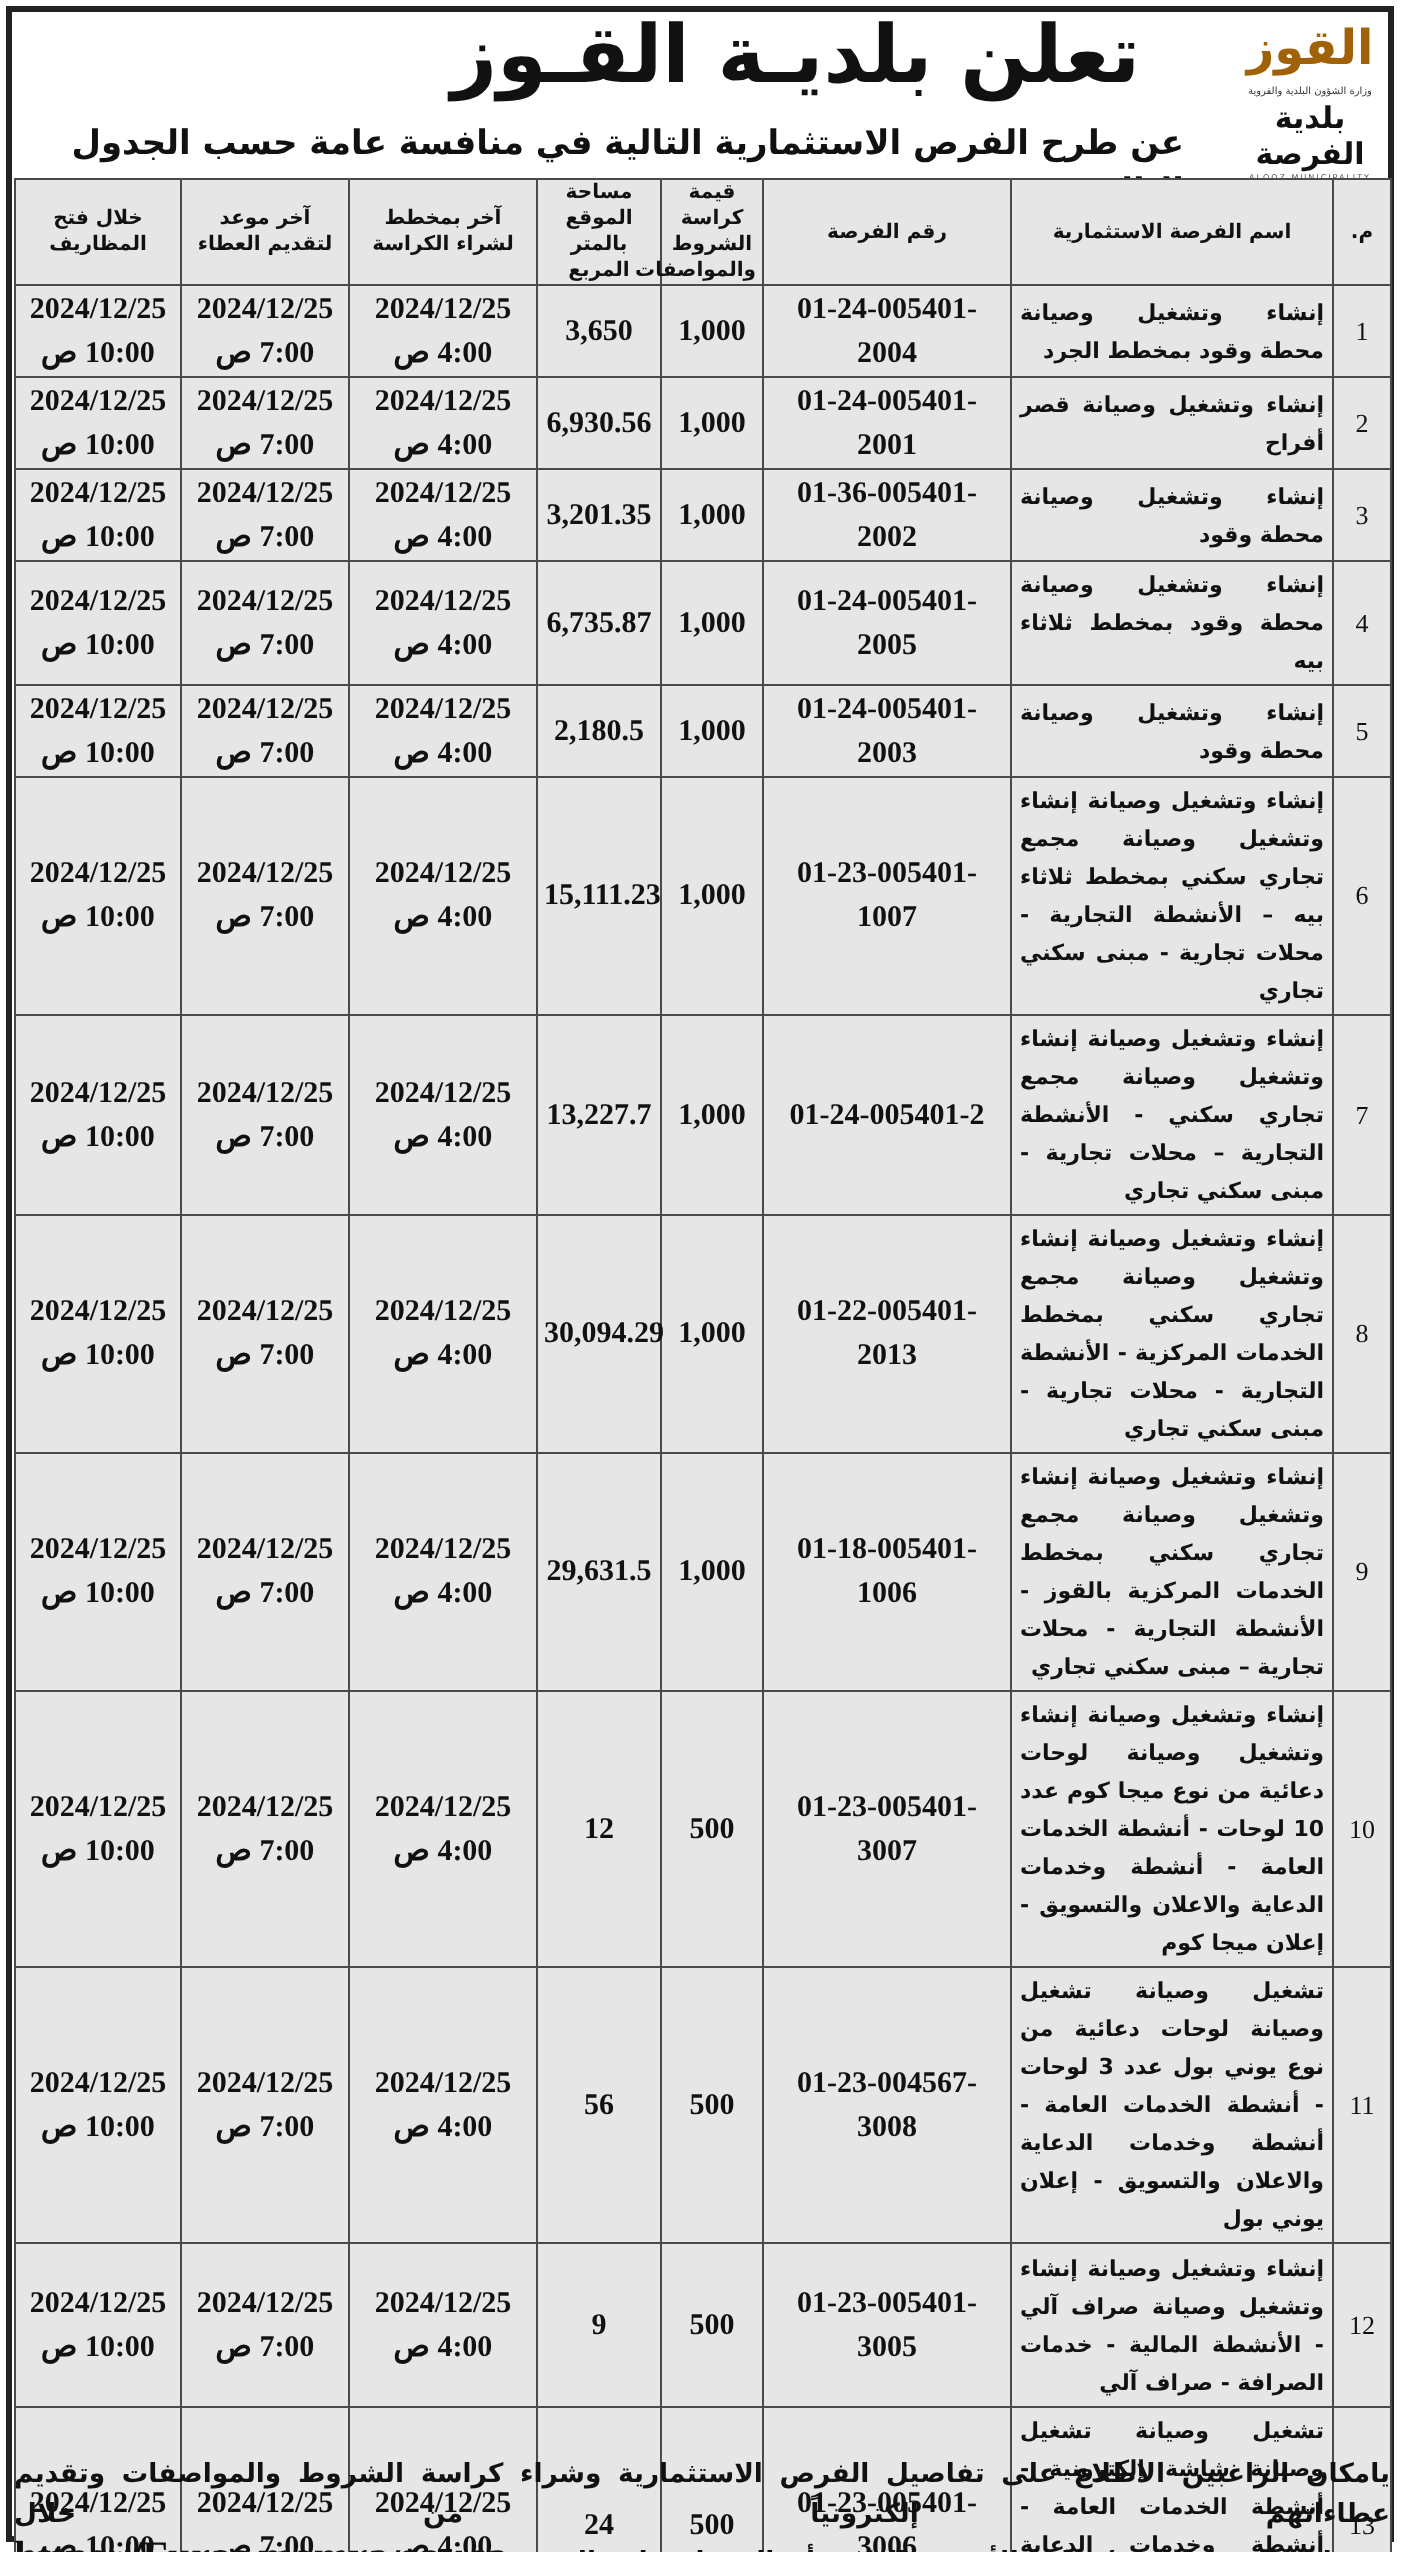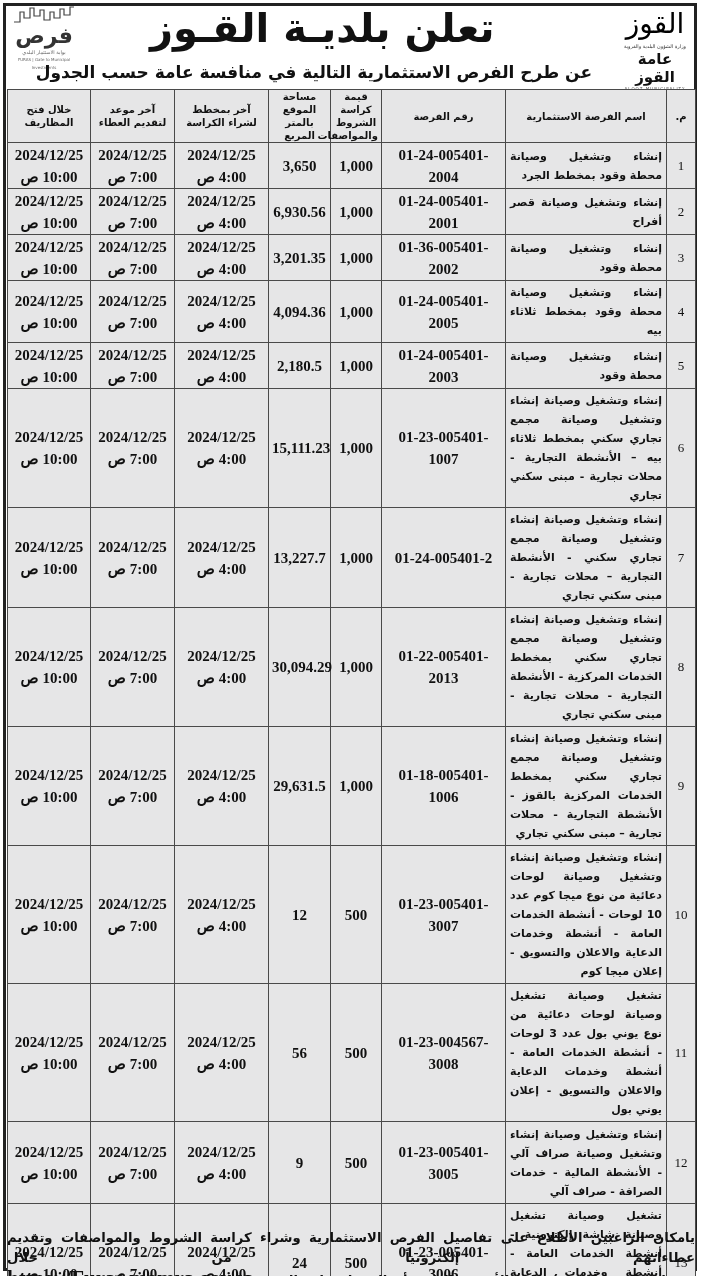--- a/index.html
+++ b/index.html
@@ -7,39 +7,39 @@
       width: 702px; height: 1276px; overflow: hidden;
       font-family: "DejaVu Sans", sans-serif;
       color: #111;
     }
     .frame {
       position: absolute; left: 3px; top: 3px; width: 694px; height: 1268px;
       border: 3px solid #222; box-sizing: border-box;
     }
     .header { position: absolute; left: 0; top: 0; width: 702px; height: 88px; }
     .title {
-      position: absolute; left: 150px; width: 420px; top: 4px; text-align: left;
+      position: absolute; left: 150px; width: 420px; top: 4px; text-align: right;
       font-size: 40px; font-weight: bold; direction: rtl; letter-spacing: 1px;
       font-family: "DejaVu Sans", sans-serif; line-height: 48px;
     }
     .subtitle {
       position: absolute; right: 110px; top: 60px; direction: rtl;
       font-size: 17px; font-weight: bold; line-height: 24px;
     }
     .logo-left {
       position: absolute; left: 8px; top: 6px; width: 72px; height: 70px;
       text-align: center;
     }
     .logo-left .skyline { display:block; margin: 0 auto; }
     .logo-left .furas { font-size: 22px; font-weight: bold; line-height: 24px; color:#333; }
     .logo-left .small { font-size: 5px; color: #666; line-height: 8px; direction: rtl; }
     .logo-right {
       position: absolute; right: 8px; top: 6px; width: 78px; height: 72px; text-align: center;
     }
-    .logo-right .mark { font-size: 28px; font-weight: normal; line-height: 36px; color:#000000; }
+    .logo-right .mark { font-size: 24px; font-weight: bold; line-height: 36px; color:#a16207; }
     .logo-right .ministry { font-size: 5px; line-height: 8px; color:#333; direction: rtl; }
     .logo-right .name { font-size: 15px; font-weight: bold; line-height: 18px; direction: rtl; }
     .logo-right .en { font-size: 4px; letter-spacing: 1px; color:#555; }
 
     table.grid {
       position: absolute; left: 7px; top: 89px; width: 688px;
       border-collapse: collapse; direction: rtl; table-layout: fixed;
       background: #e6e6e7;
     }
     table.grid th, table.grid td {
@@ -66,36 +66,28 @@
     }
     .footer .line2 { display: flex; justify-content: space-between; align-items: baseline; text-align-last:auto; }
     .footer .url { font-family: "Liberation Serif", serif; font-size: 21px; direction: ltr; }
   </style>
 </head>
 <body>
 
 <div class="frame"></div>
 
 <div class="header">
-  <div class="logo-left">
-    <svg class="skyline" width="60" height="18" viewBox="0 0 60 18">
-      <polyline points="0,16 6,16 6,6 10,6 10,12 16,12 16,2 20,2 20,10 26,10 26,4 30,4 30,14 36,14 36,6 40,6 40,12 46,12 46,3 50,3 50,9 56,9 56,1 60,1" fill="none" stroke="#444" stroke-width="1.2"></polyline>
-    </svg>
-    <div class="furas">فرص</div>
-    <div class="small">بوابة الاستثمار البلدي</div>
-    <div class="small" style="direction:ltr;font-size:4px;">FURAS | Gate to Municipal Investments</div>
-  </div>
 
   <div class="title">تعلن بلديـة القـوز</div>
   <div class="subtitle">عن طرح الفرص الاستثمارية التالية في منافسة عامة حسب الجدول التالي:</div>
 
   <div class="logo-right">
     <div class="mark">القوز</div>
     <div class="ministry">وزارة الشؤون البلدية والقروية</div>
-    <div class="name">عامة القوز</div>
+    <div class="name">بلدية الفرصة</div>
     <div class="en">ALQOZ MUNICIPALITY</div>
   </div>
 </div>
 
 <table class="grid">
   <colgroup>
     <col style="width:29px">
       <col style="width:161px">
       <col style="width:124px">
       <col style="width:51px">
@@ -172,21 +164,21 @@
         <td class="date">
           <span class="d">2024/12/25</span>
           <span class="t">10:00 ص</span>
         </td>
       </tr>
       <tr style="height: 46px;">
         <td class="idx">4</td>
         <td class="name">إنشاء وتشغيل وصيانة محطة وقود بمخطط ثلاثاء بيه</td>
         <td style="direction:ltr">01-24-005401-2005</td>
         <td style="direction:ltr">1,000</td>
-        <td style="direction:ltr">4,094.36</td>
+        <td style="direction:ltr">6,735.87</td>
         <td class="date">
           <span class="d">2024/12/25</span>
           <span class="t">4:00 ص</span>
         </td>
         <td class="date">
           <span class="d">2024/12/25</span>
           <span class="t">7:00 ص</span>
         </td>
         <td class="date">
           <span class="d">2024/12/25</span>

